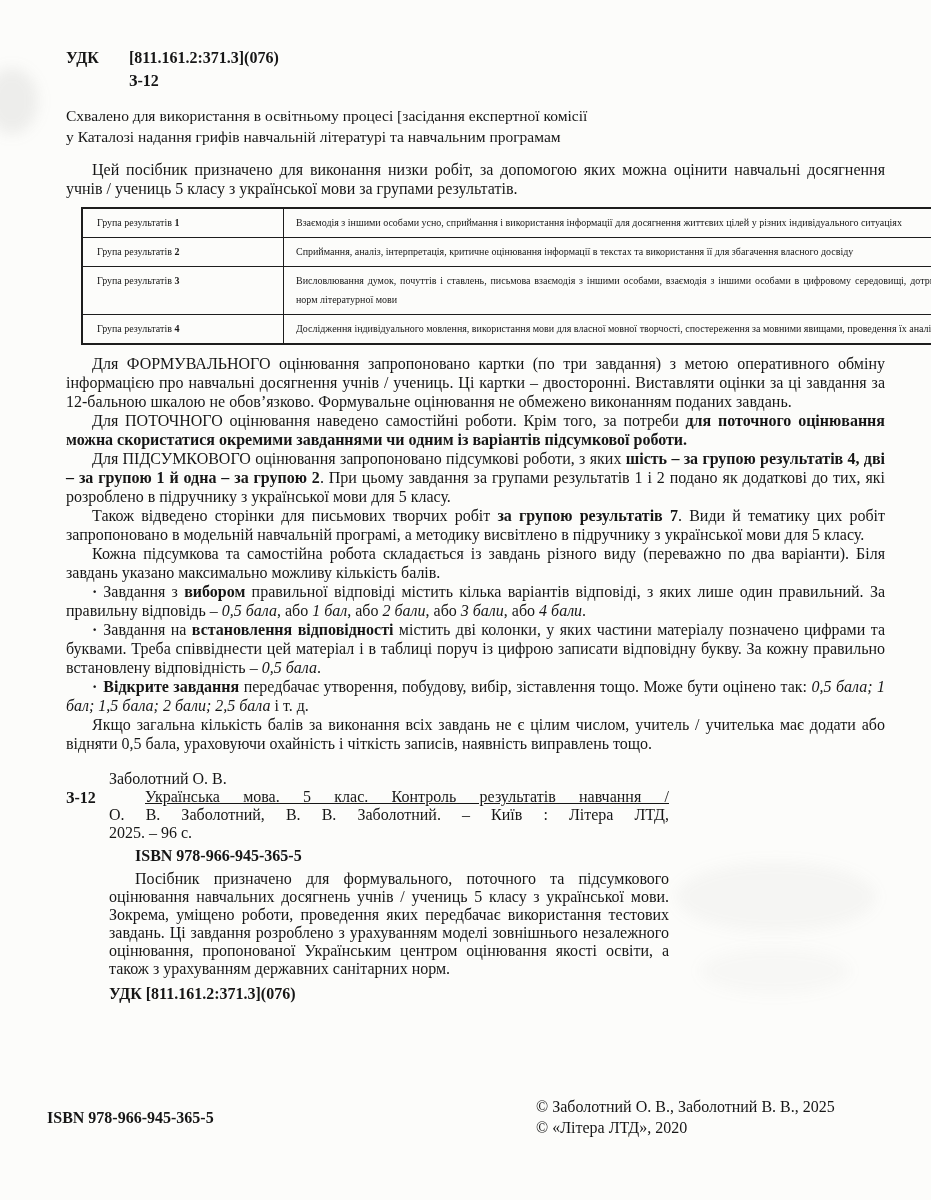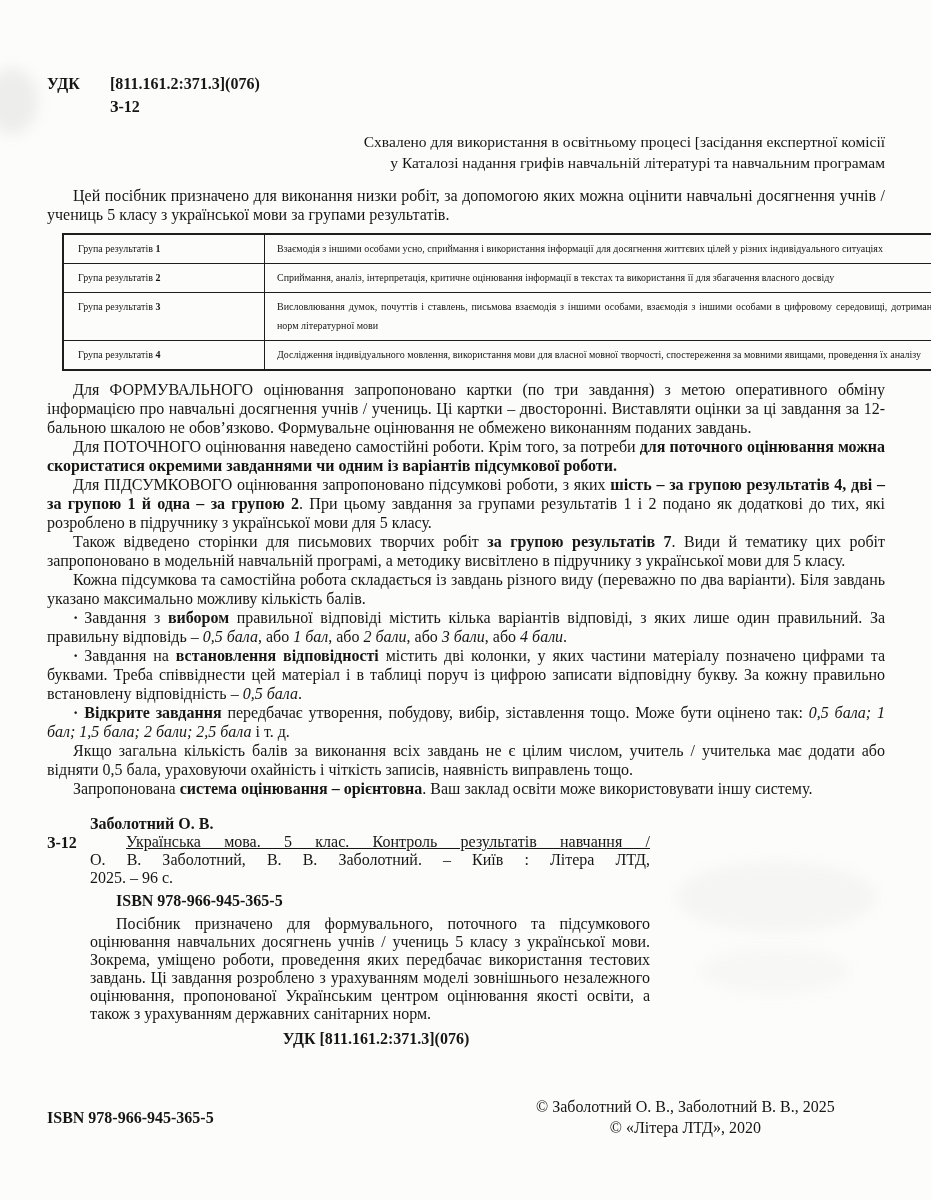--- a/index.html
+++ b/index.html
@@ -7,52 +7,52 @@
     position:relative;
     width:931px;height:1200px;
     margin:0 auto;
     background:#fcfcfa;
     color:#161616;
     font-family:"Liberation Serif", serif;
     font-size:16px;line-height:19px;
     overflow:hidden;
     box-sizing:border-box;
   }
-  .content{padding:48px 46px 0 47px;margin-top:26px;}
+  .content{padding:48px 46px 0 66px;}
   .b{font-weight:bold;}
   .i{font-style:italic;}
   
   .udk-line{font-weight:bold;display:flex;}
   .udk-label{width:63px;}
   .udk-code{font-weight:bold;margin-left:63px;margin-top:4px;}
   
-  .approval{text-align:right;margin-top:15px;font-size:15.5px;line-height:21px;}
+  .approval{text-align:left;margin-top:15px;font-size:15.5px;line-height:21px;}
   
   .para{margin:0;text-align:justify;text-indent:26px;}
   .intro{margin-top:13px;}
   .dot{font-weight:bold;padding-right:6px;}
   #paragraphs p:first-child{margin-top:9px;}
   
   table.results{border-collapse:collapse;margin:9px 0 0 15px;width:892px;font-size:10px;line-height:19px;border:2px solid #1d1d1d;}
   table.results td{border:1.6px solid #1d1d1d;padding:4px 10px 5px 12px;vertical-align:top;text-align:justify;}
   table.results td.lbl{width:176px;white-space:nowrap;padding-left:14px;text-align:left;}
   
   .card{margin-top:16px;position:relative;}
-  .card-author{margin-left:43px;font-weight:bold;}
+  .card-author{margin-left:43px;font-weight:normal;}
   .card-code{position:absolute;left:0;top:19px;font-weight:bold;}
   .card-cite{margin-left:43px;width:560px;line-height:18px;}
   .card-cite .cl{margin:0;}
   .card-cite .jl{text-align:justify;text-align-last:justify;}
   .card-cite .l1{text-indent:36px;text-decoration:underline;}
   .card-isbn{margin-left:43px;margin-top:4px;text-indent:26px;font-weight:bold;}
   .card-annot{margin:5px 0 0 43px;width:560px;text-align:justify;text-indent:26px;line-height:18px;}
-  .card-udk{margin:6px 0 0 43px;width:572px;text-align:center;font-weight:bold;}
+  .card-udk{margin:6px 0 0 43px;width:572px;text-align:left;font-weight:bold;}
   
   .footer-isbn{position:absolute;left:47px;top:1108px;font-weight:bold;}
-  .footer-copy{position:absolute;left:536px;top:1096px;line-height:21px;text-align:center;}
+  .footer-copy{position:absolute;left:536px;top:1096px;line-height:21px;}
   .footer-copy div{margin:0;}
   
   .art{position:absolute;border-radius:50%;filter:blur(7px);pointer-events:none;}
   .art1{left:-14px;top:68px;width:52px;height:66px;background:rgba(110,110,110,0.10);}
   .art2{left:676px;top:862px;width:200px;height:70px;background:rgba(130,130,130,0.055);}
   .art3{left:700px;top:948px;width:150px;height:46px;background:rgba(130,130,130,0.045);}
 </style>
 </head>
 <body>
 
@@ -105,21 +105,20 @@
     <div id="paragraphs">
         <p class="para"><span>Для ФОРМУВАЛЬНОГО оцінювання запропоновано картки (по три завдання) з метою оперативного обміну інформацією про навчальні досягнення учнів / учениць. Ці картки – двосторонні. Виставляти оцінки за ці завдання за 12-бальною шкалою не обов’язково. Формувальне оцінювання не обмежено виконанням поданих завдань.</span></p>
         <p class="para"><span>Для ПОТОЧНОГО оцінювання наведено самостійні роботи. Крім того, за потреби </span><span class="b">для поточного оцінювання можна скористатися окремими завданнями чи одним із варіантів підсумкової роботи.</span></p>
         <p class="para"><span>Для ПІДСУМКОВОГО оцінювання запропоновано підсумкові роботи, з яких </span><span class="b">шість – за групою результатів 4, дві – за групою 1 й одна – за групою 2</span><span>. При цьому завдання за групами результатів 1 і 2 подано як додаткові до тих, які розроблено в підручнику з української мови для 5 класу.</span></p>
         <p class="para"><span>Також відведено сторінки для письмових творчих робіт </span><span class="b">за групою результатів 7</span><span>. Види й тематику цих робіт запропоновано в модельній навчальній програмі, а методику висвітлено в підручнику з української мови для 5 класу.</span></p>
         <p class="para"><span>Кожна підсумкова та самостійна робота складається із завдань різного виду (переважно по два варіанти). Біля завдань указано максимально можливу кількість балів.</span></p>
         <p class="para"><span class="dot">·</span><span>Завдання з </span><span class="b">вибором</span><span> правильної відповіді містить кілька варіантів відповіді, з яких лише один правильний. За правильну відповідь – </span><span class="i">0,5 бала</span><span>, або </span><span class="i">1 бал</span><span>, або </span><span class="i">2 бали</span><span>, або </span><span class="i">3 бали</span><span>, або </span><span class="i">4 бали</span><span>.</span></p>
         <p class="para"><span class="dot">·</span><span>Завдання на </span><span class="b">встановлення відповідності</span><span> містить дві колонки, у яких частини матеріалу позначено цифрами та буквами. Треба співвіднести цей матеріал і в таблиці поруч із цифрою записати відповідну букву. За кожну правильно встановлену відповідність – </span><span class="i">0,5 бала</span><span>.</span></p>
         <p class="para"><span class="dot">·</span><span class="b">Відкрите завдання</span><span> передбачає утворення, побудову, вибір, зіставлення тощо. Може бути оцінено так: </span><span class="i">0,5 бала; 1 бал; 1,5 бала; 2 бали; 2,5 бала</span><span> і т. д.</span></p>
         <p class="para"><span>Якщо загальна кількість балів за виконання всіх завдань не є цілим числом, учитель / учителька має додати або відняти 0,5 бала, ураховуючи охайність і чіткість записів, наявність виправлень тощо.</span></p>
-        <p class="para"><span>Запропонована </span><span class="b">система оцінювання – орієнтовна</span><span>. Ваш заклад освіти може використовувати іншу систему.</span></p>
       </div>
 
     <div class="card">
       <div class="card-author">Заболотний О. В.</div>
       <div class="card-code">З-12</div>
       <div class="card-cite">
         <p class="cl jl l1">Українська мова. 5 клас. Контроль результатів навчання /</p>
         <p class="cl jl">О. В. Заболотний, В. В. Заболотний. – Київ : Літера ЛТД,</p>
         <p class="cl">2025. – 96 с.</p>
       </div>

